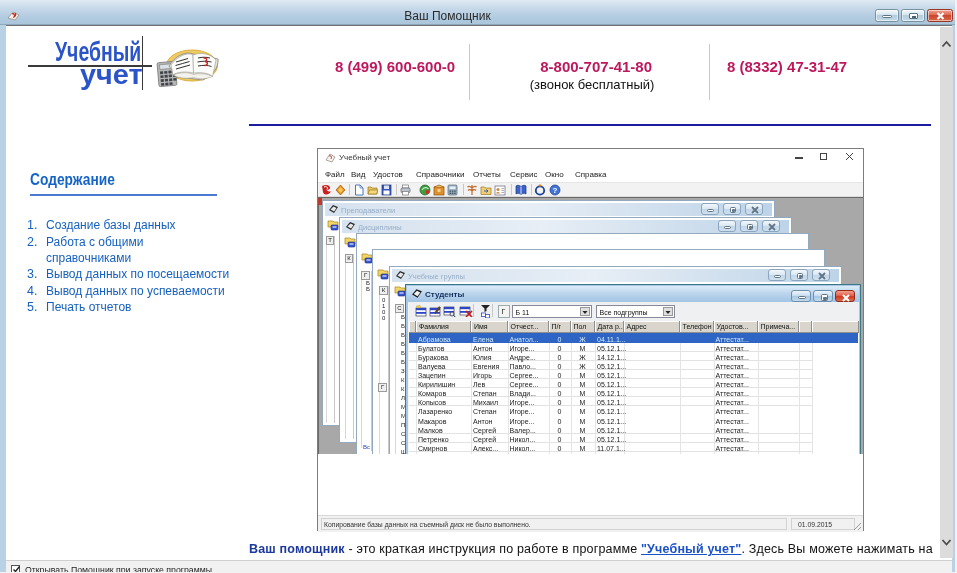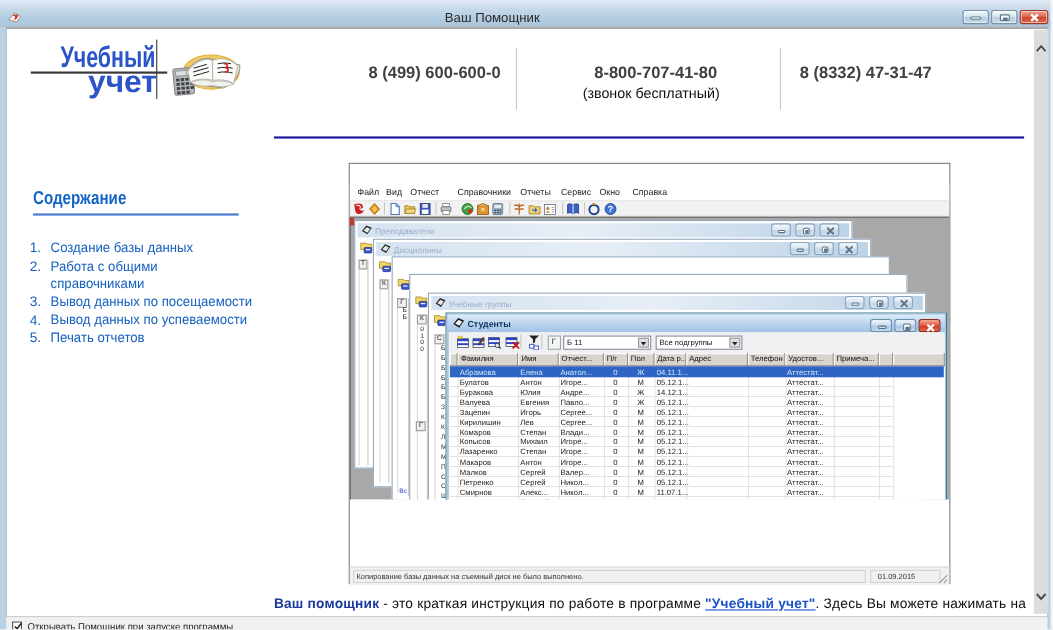--- a/index.html
+++ b/index.html
@@ -29,21 +29,21 @@
   #scrollbar { left:940px; top:27px; width:13px; height:531px; background:#dcdcdc; }
   .chev { position:absolute; left:1px; width:11px; height:11px; }
 
   
   #logo-text1 { left:55px; top:37px; font-size:27px; font-weight:bold; color:#2a54c8; transform:scaleX(0.72); transform-origin:0 0; }
   #logo-text2 { left:80px; top:58.5px; font-size:28px; font-weight:bold; color:#2a54c8; transform:scaleX(1.03); transform-origin:0 0; }
   #logo-hline { left:28px; top:65px; width:124px; height:1.5px; background:#3a3a3a; }
   #logo-vline { left:141.5px; top:36px; width:1.5px; height:54px; background:#3a3a3a; }
 
   
-  .phone { top:58px; font-size:15px; font-weight:bold; color:#404040; white-space:nowrap; }
+  .phone { top:58px; font-size:15px; font-weight:bold; color:#be185d; white-space:nowrap; }
   #ph1 { left:335px; width:120px; text-align:center; }
   #ph2 { left:532px; width:120px; text-align:right; }
   #ph3 { left:727px; width:120px; text-align:center; }
   #ph2sub { left:522px; top:77px; width:140px; text-align:center; font-size:13px; color:#111; }
   .vsep { top:44px; width:1px; height:56px; background:#c9c9c9; }
   #divider { left:249px; top:124px; width:682px; height:2px; background:#1b1ba0; }
 
   
   #toc-title { left:30px; top:170px; font-size:17px; font-weight:bold; color:#1464c8; transform:scaleX(0.81); transform-origin:0 0; }
   #toc-line { left:30px; top:194px; width:187px; height:2px; background:#4a7bd0; }
@@ -212,24 +212,36 @@
 
 <div class="abs" id="graybar"></div>
 <div class="abs" id="cb">
     <svg width="9" height="9" viewBox="0 0 9 9">
       <path d="M1.5 4.5 L3.5 6.5 L7.5 1.5" fill="none" stroke="#222" stroke-width="1.4"></path>
     </svg>
   </div>
 <div class="abs" id="cb-label">Открывать Помощник при запуске программы</div>
 
 <div class="abs" id="shot">
+  <div class="abs" id="shot-title">
+    <svg class="abs" style="left:7px;top:4px" width="11" height="10" viewBox="0 0 11 10">
+      <path d="M1 7 L5 1 L10 4 L7 9 Z" fill="#f7f4f0" stroke="#9a8f80" stroke-width="0.8"></path>
+      <path d="M4 3 C6 2 7 4 6 6" fill="none" stroke="#cc2222" stroke-width="1"></path>
+    </svg>
+    <div class="t">Учебный учет</div>
+    <div class="abs" style="left:477px;top:8px;width:8px;height:1.5px;background:#444"></div>
+    <div class="abs" style="left:502px;top:4px;width:7px;height:7px;border:1px solid #444"></div>
+    <svg class="abs" style="left:527px;top:3px" width="9" height="9" viewBox="0 0 9 9">
+        <path d="M1 1 L8 8 M8 1 L1 8" stroke="#444" stroke-width="1"></path>
+      </svg>
+  </div>
   <div class="abs" id="shot-menu">
     <div class="mi" style="left:7px">Файл</div>
     <div class="mi" style="left:33px">Вид</div>
-    <div class="mi" style="left:55px">Отчест</div>
+    <div class="mi" style="left:55px">Удостов</div>
     <div class="mi" style="left:98px">Справочники</div>
     <div class="mi" style="left:155px">Отчеты</div>
     <div class="mi" style="left:192px">Сервис</div>
     <div class="mi" style="left:227px">Окно</div>
     <div class="mi" style="left:257px">Справка</div>
   </div>
   <div class="abs" id="shot-toolbar">
     <svg class="ti" style="left:3px" width="11" height="12" viewBox="0 0 11 12">
         <path d="M1 2 C5 0 9 1 9 4 C9 6 6 6 5 5 C7 8 9 8 10 7 C9 11 3 12 2 8 Z" fill="#cc2020"></path>
         <path d="M3 3 C5 2 7 3 6.5 5" stroke="#fff" stroke-width="1" fill="none"></path>

